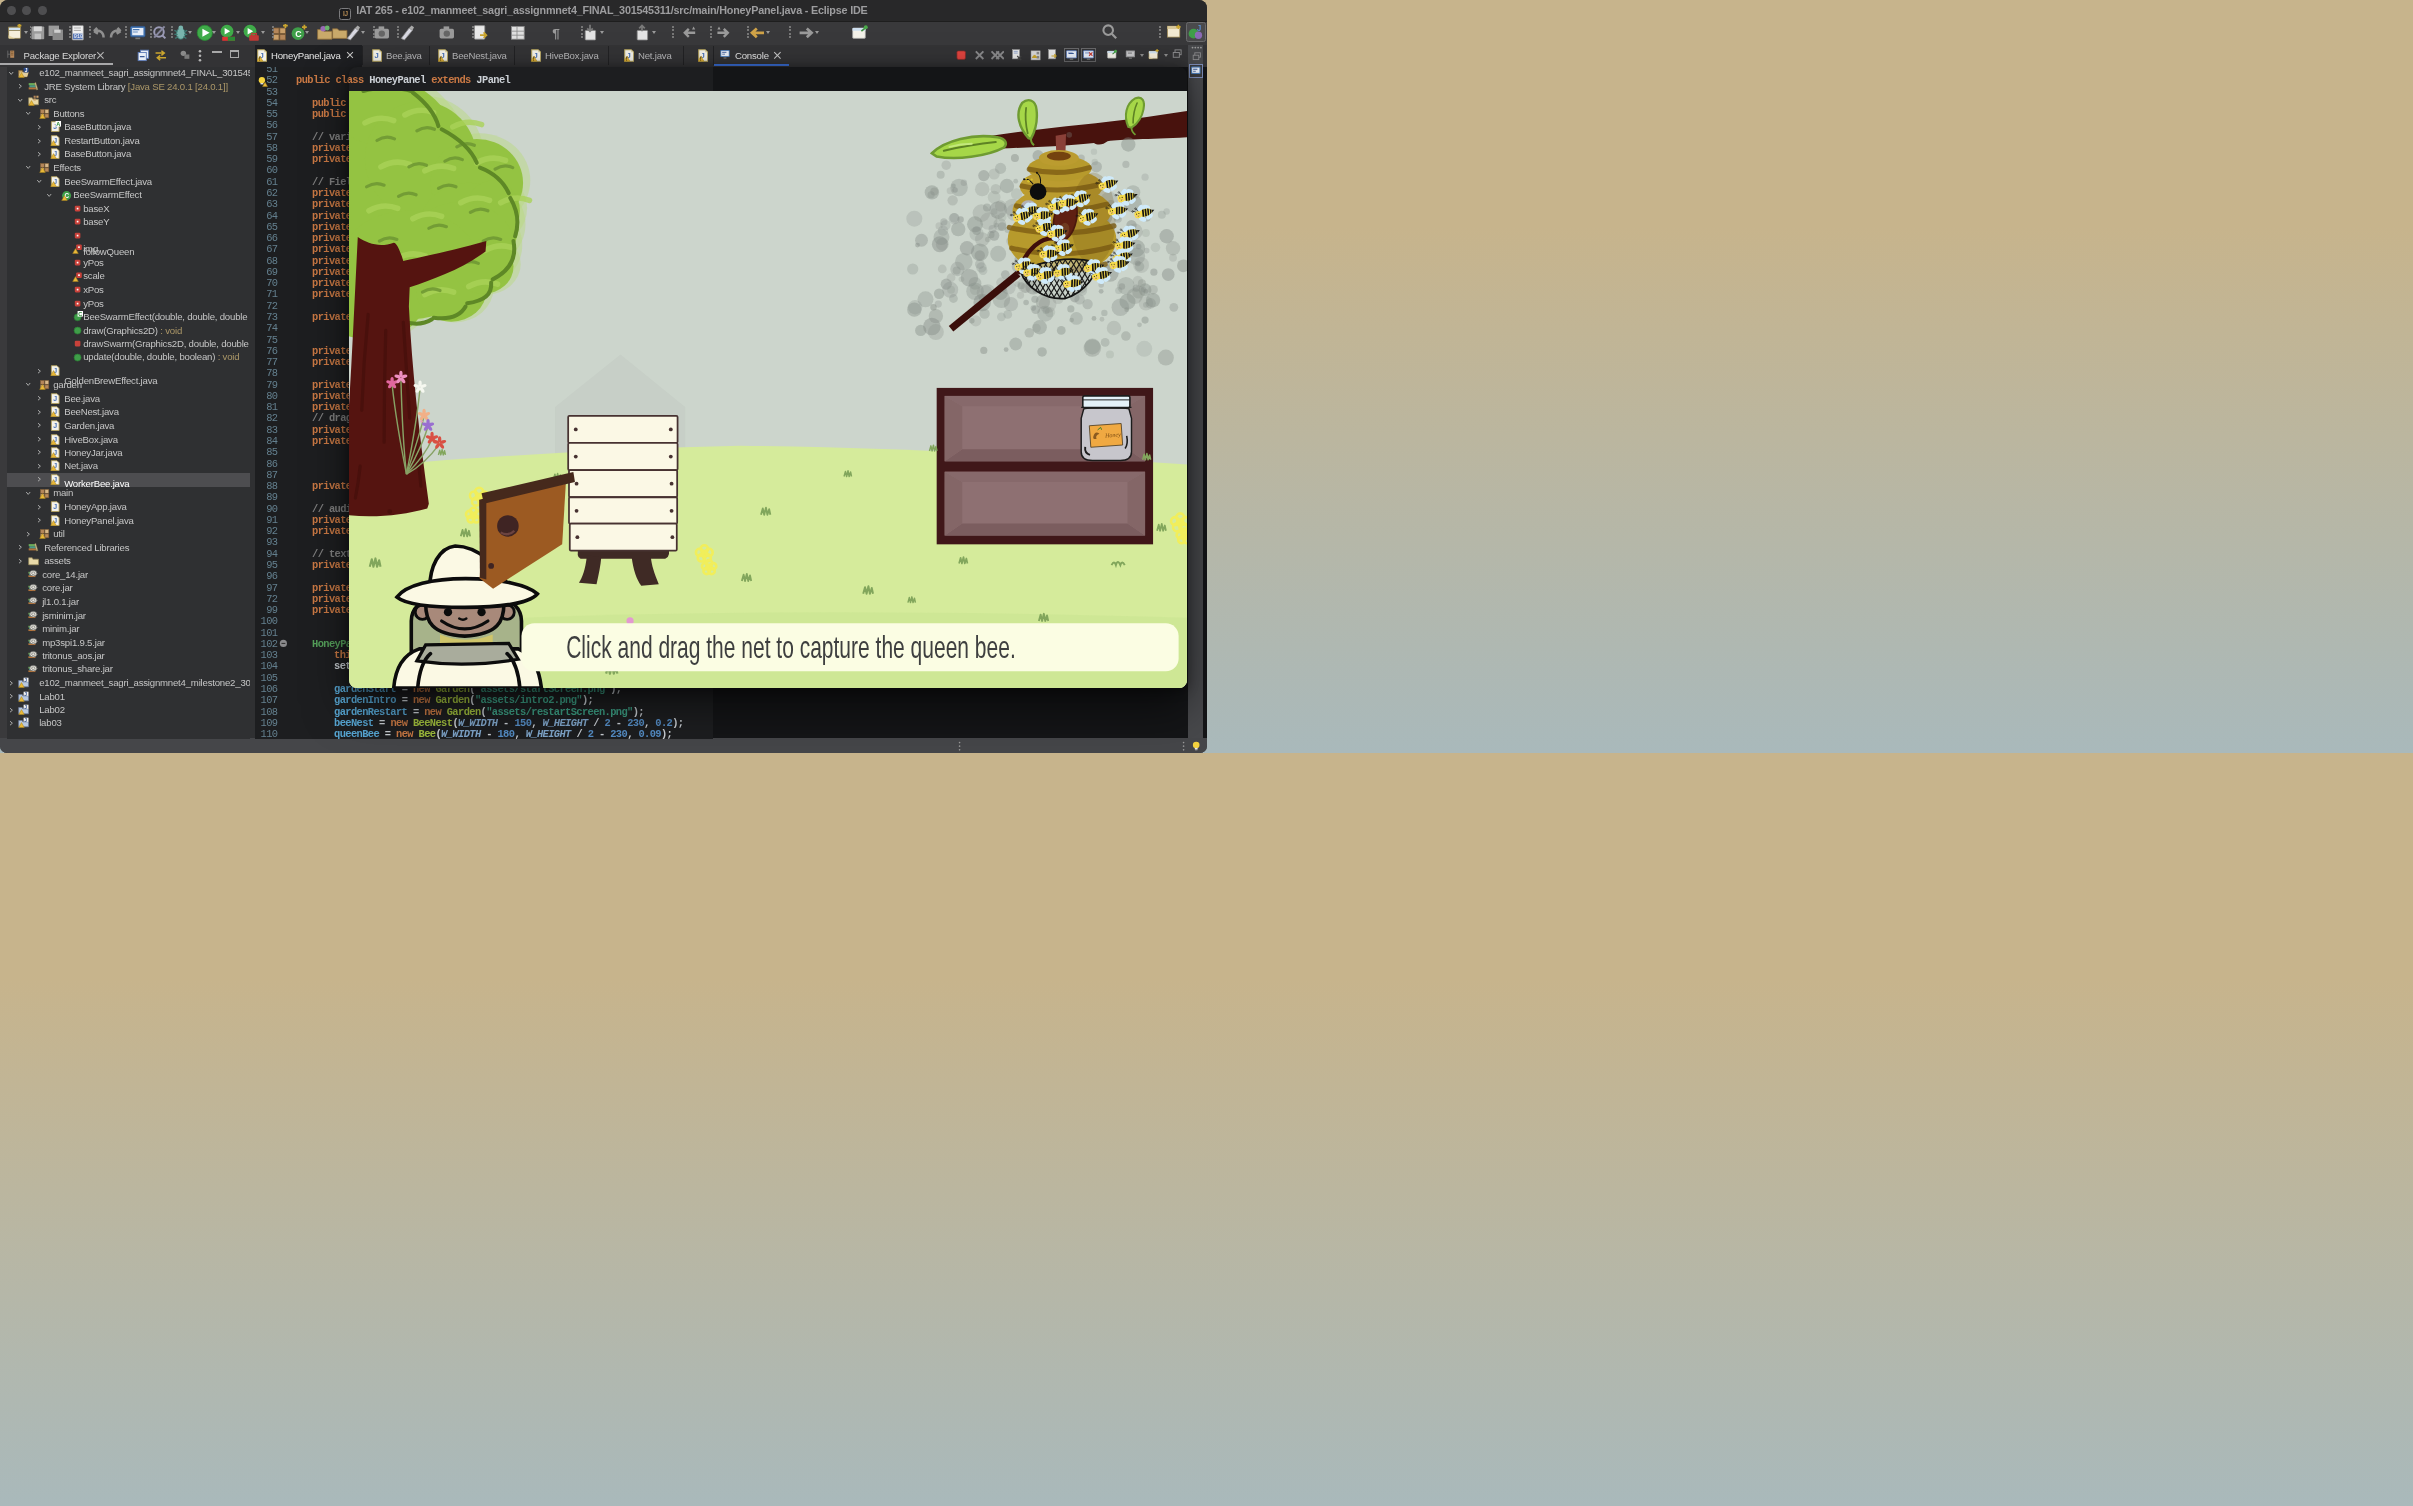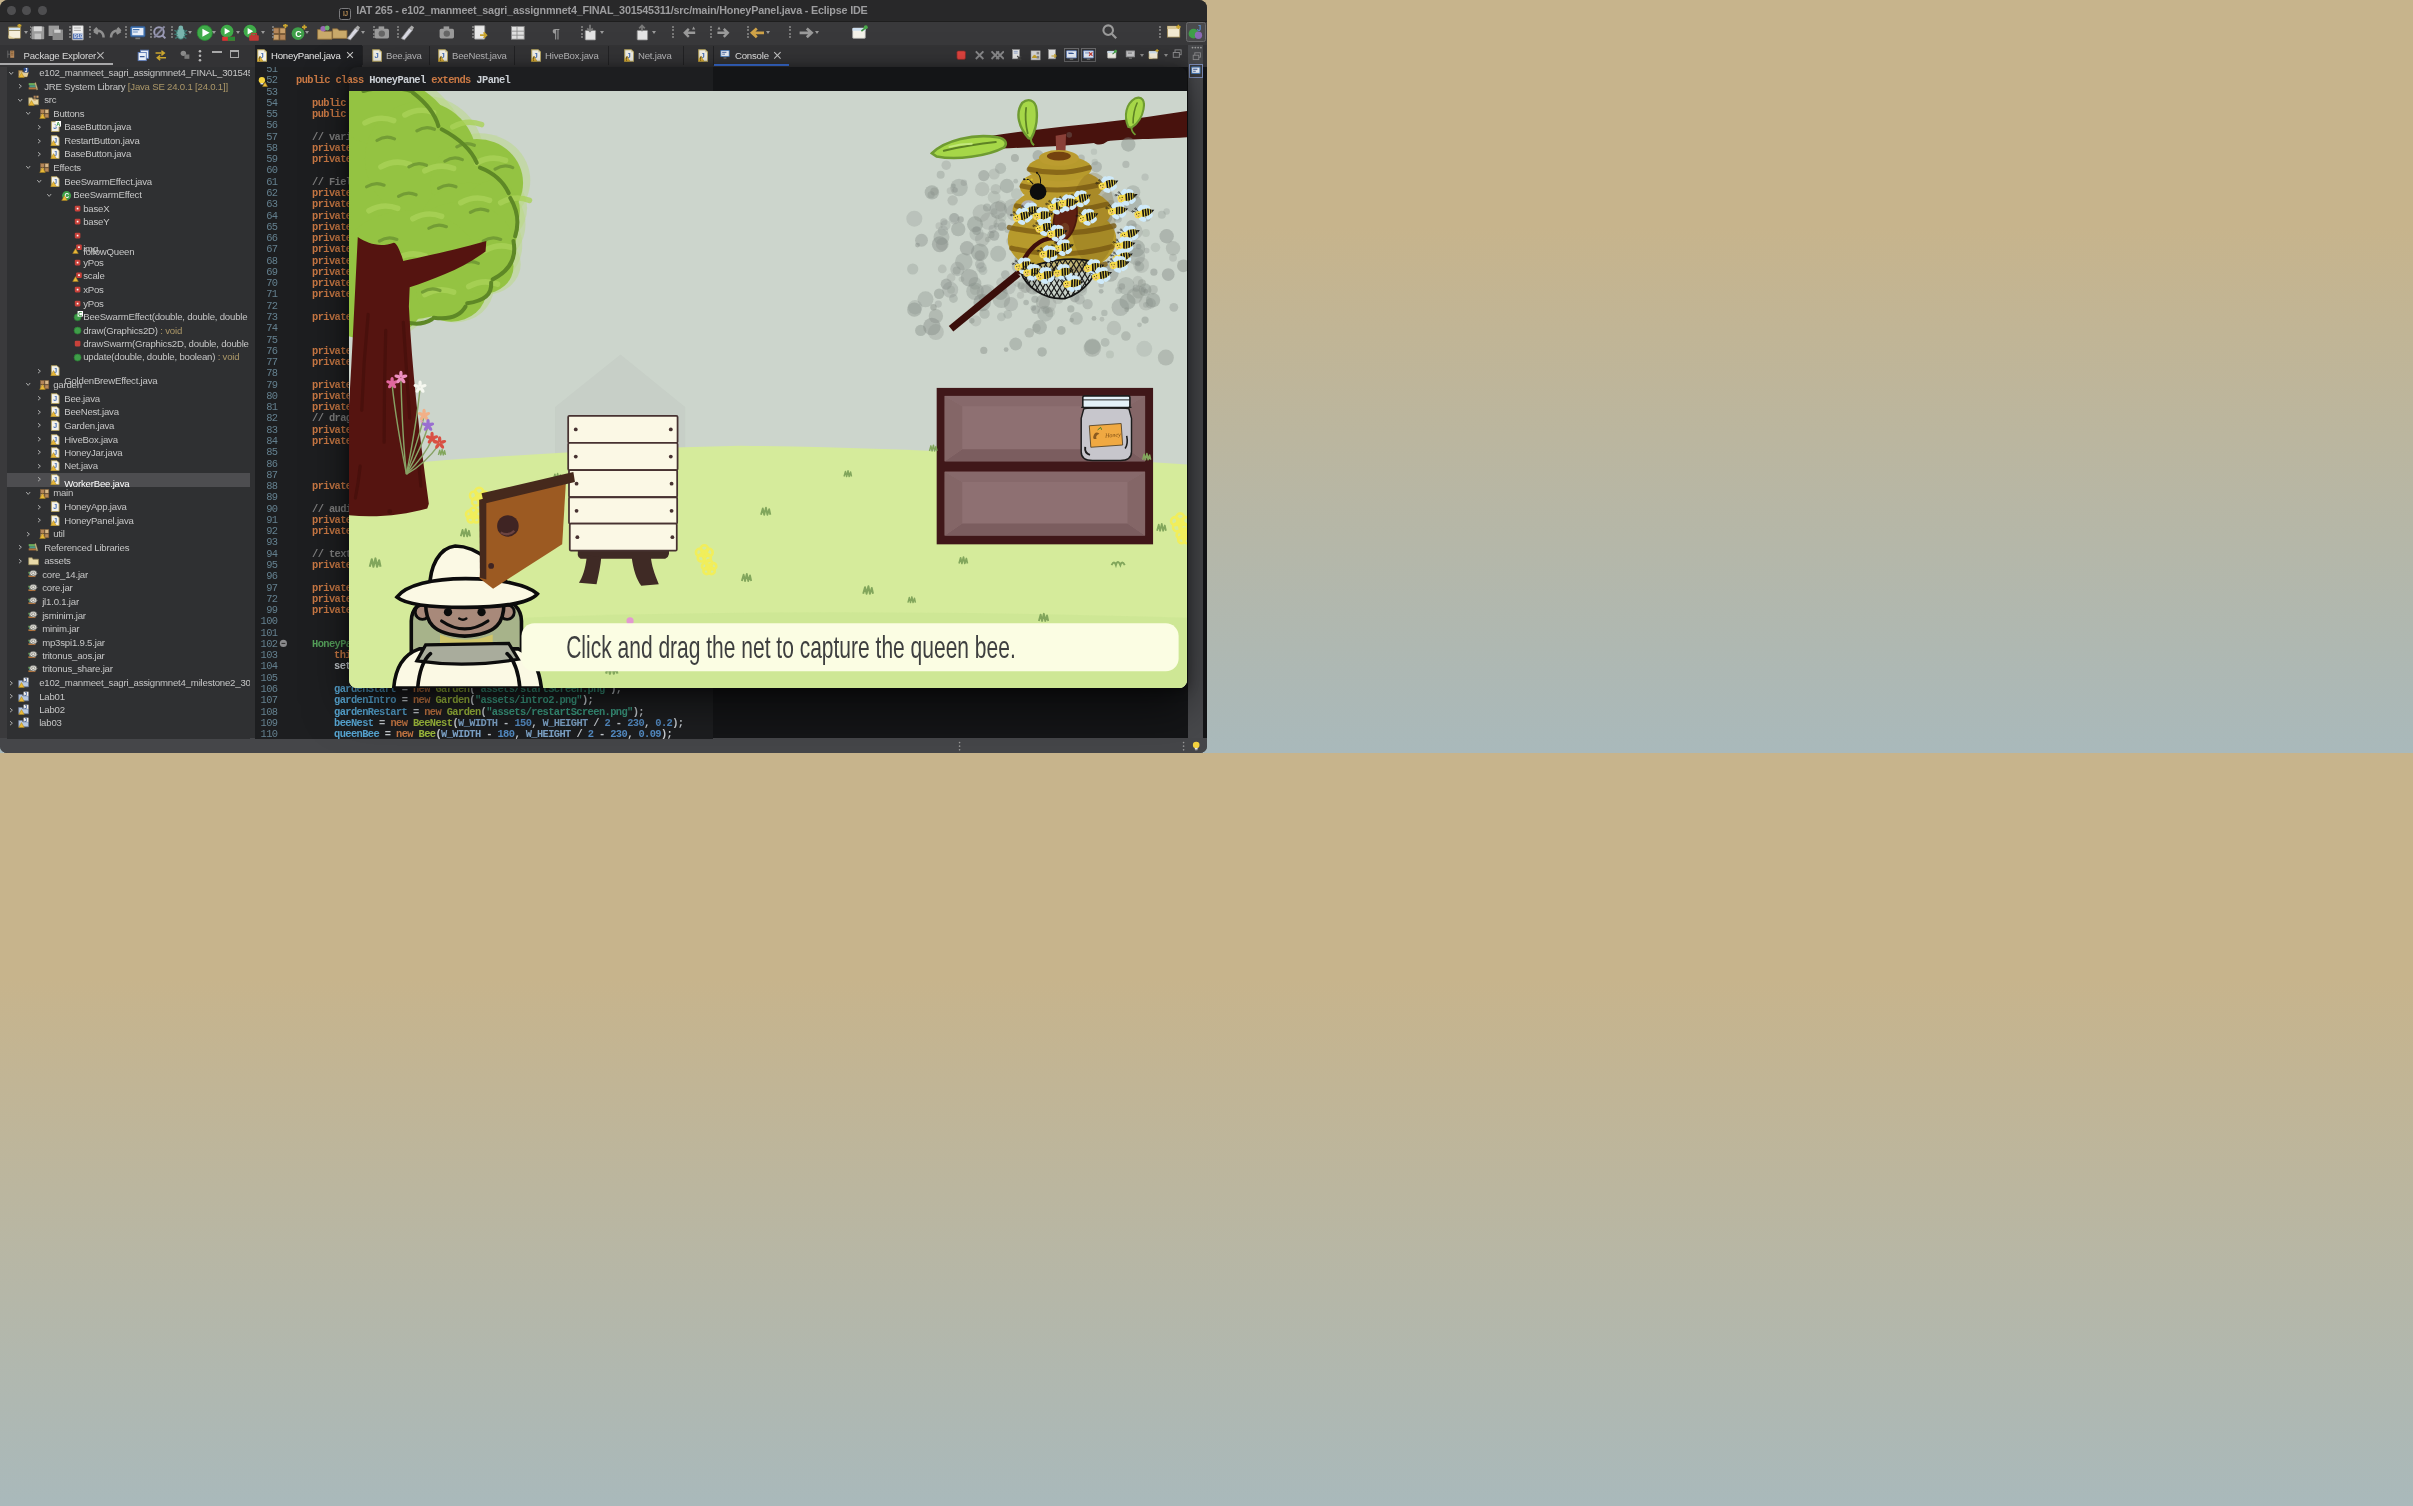--- a/index.html
+++ b/index.html
@@ -15,21 +15,21 @@
 .sepd{position:absolute;top:26px;width:1.6px;height:13.6px;background-image:repeating-linear-gradient(#777 0 1.6px,transparent 1.6px 3.5px)}
 
 #tree{position:absolute;left:7.2px;top:67px;width:243px;height:672px;background:#2f3032;overflow:hidden}
 .trow{position:absolute;height:13.5px;line-height:13.5px;color:#c6c6c6;font-size:9.6px;letter-spacing:-0.2px;white-space:nowrap;width:100%}
 .trow .gold{color:#ab9768}
 .chev{position:absolute;width:6.4px;height:6.4px}
 
 #editor{position:absolute;left:255px;top:67px;width:458px;height:672px;background:#1d1e20;overflow:hidden}
 .cl{position:absolute;white-space:pre;font-family:"Liberation Mono",monospace;font-size:10.4px;font-weight:bold;letter-spacing:-0.6px;transform-origin:left center}
 .ln{position:absolute;font-family:"Liberation Mono",monospace;font-size:10.4px;letter-spacing:-0.6px;color:#64808f;text-align:right;width:24px}
-.kw{color:#ca7944}.cmt{color:#808080}.fld{color:#57a7d4}.typ{color:#a0be3d}.str{color:#3da186}.num{color:#568fc8}.wc{color:#80a7cc;}.wh{color:#ccd1d6}.grn{color:#55a05a}
+.kw{color:#ca7944}.cmt{color:#808080}.fld{color:#57a7d4}.typ{color:#a0be3d}.str{color:#3da186}.num{color:#568fc8}.wc{color:#80a7cc;font-style:italic}.wh{color:#ccd1d6}.grn{color:#55a05a}
 
 #console{position:absolute;left:713px;top:67px;width:494px;height:672px;background:#141517}
 #rightstrip{position:absolute;left:1188px;top:45px;width:14.8px;height:694px;background:#47484b}
 #statusbar{position:absolute;left:0;top:738px;width:1207px;height:14.8px;background:#454649}
 
 .tab{position:absolute;top:45px;height:22px;line-height:22px;font-size:9.6px;letter-spacing:-0.2px;color:#bcbcbe}
 
 #app{position:absolute;left:349px;top:67px;width:838px;height:621px;border-radius:8px;overflow:hidden;box-shadow:0 17.6px 44px rgba(0,0,0,0.55), 0 1.6px 11.2px rgba(0,0,0,0.4)}
 #apptb{position:absolute;left:0;top:0;width:100%;height:24px;background:#f0eeeb;border-bottom:0.8px solid #d2d0cc}
 #apptitle{position:absolute;top:4px;left:0;width:100%;text-align:center;font-size:12.8px;font-weight:bold;color:#3a3a3a;letter-spacing:-0.2px}

